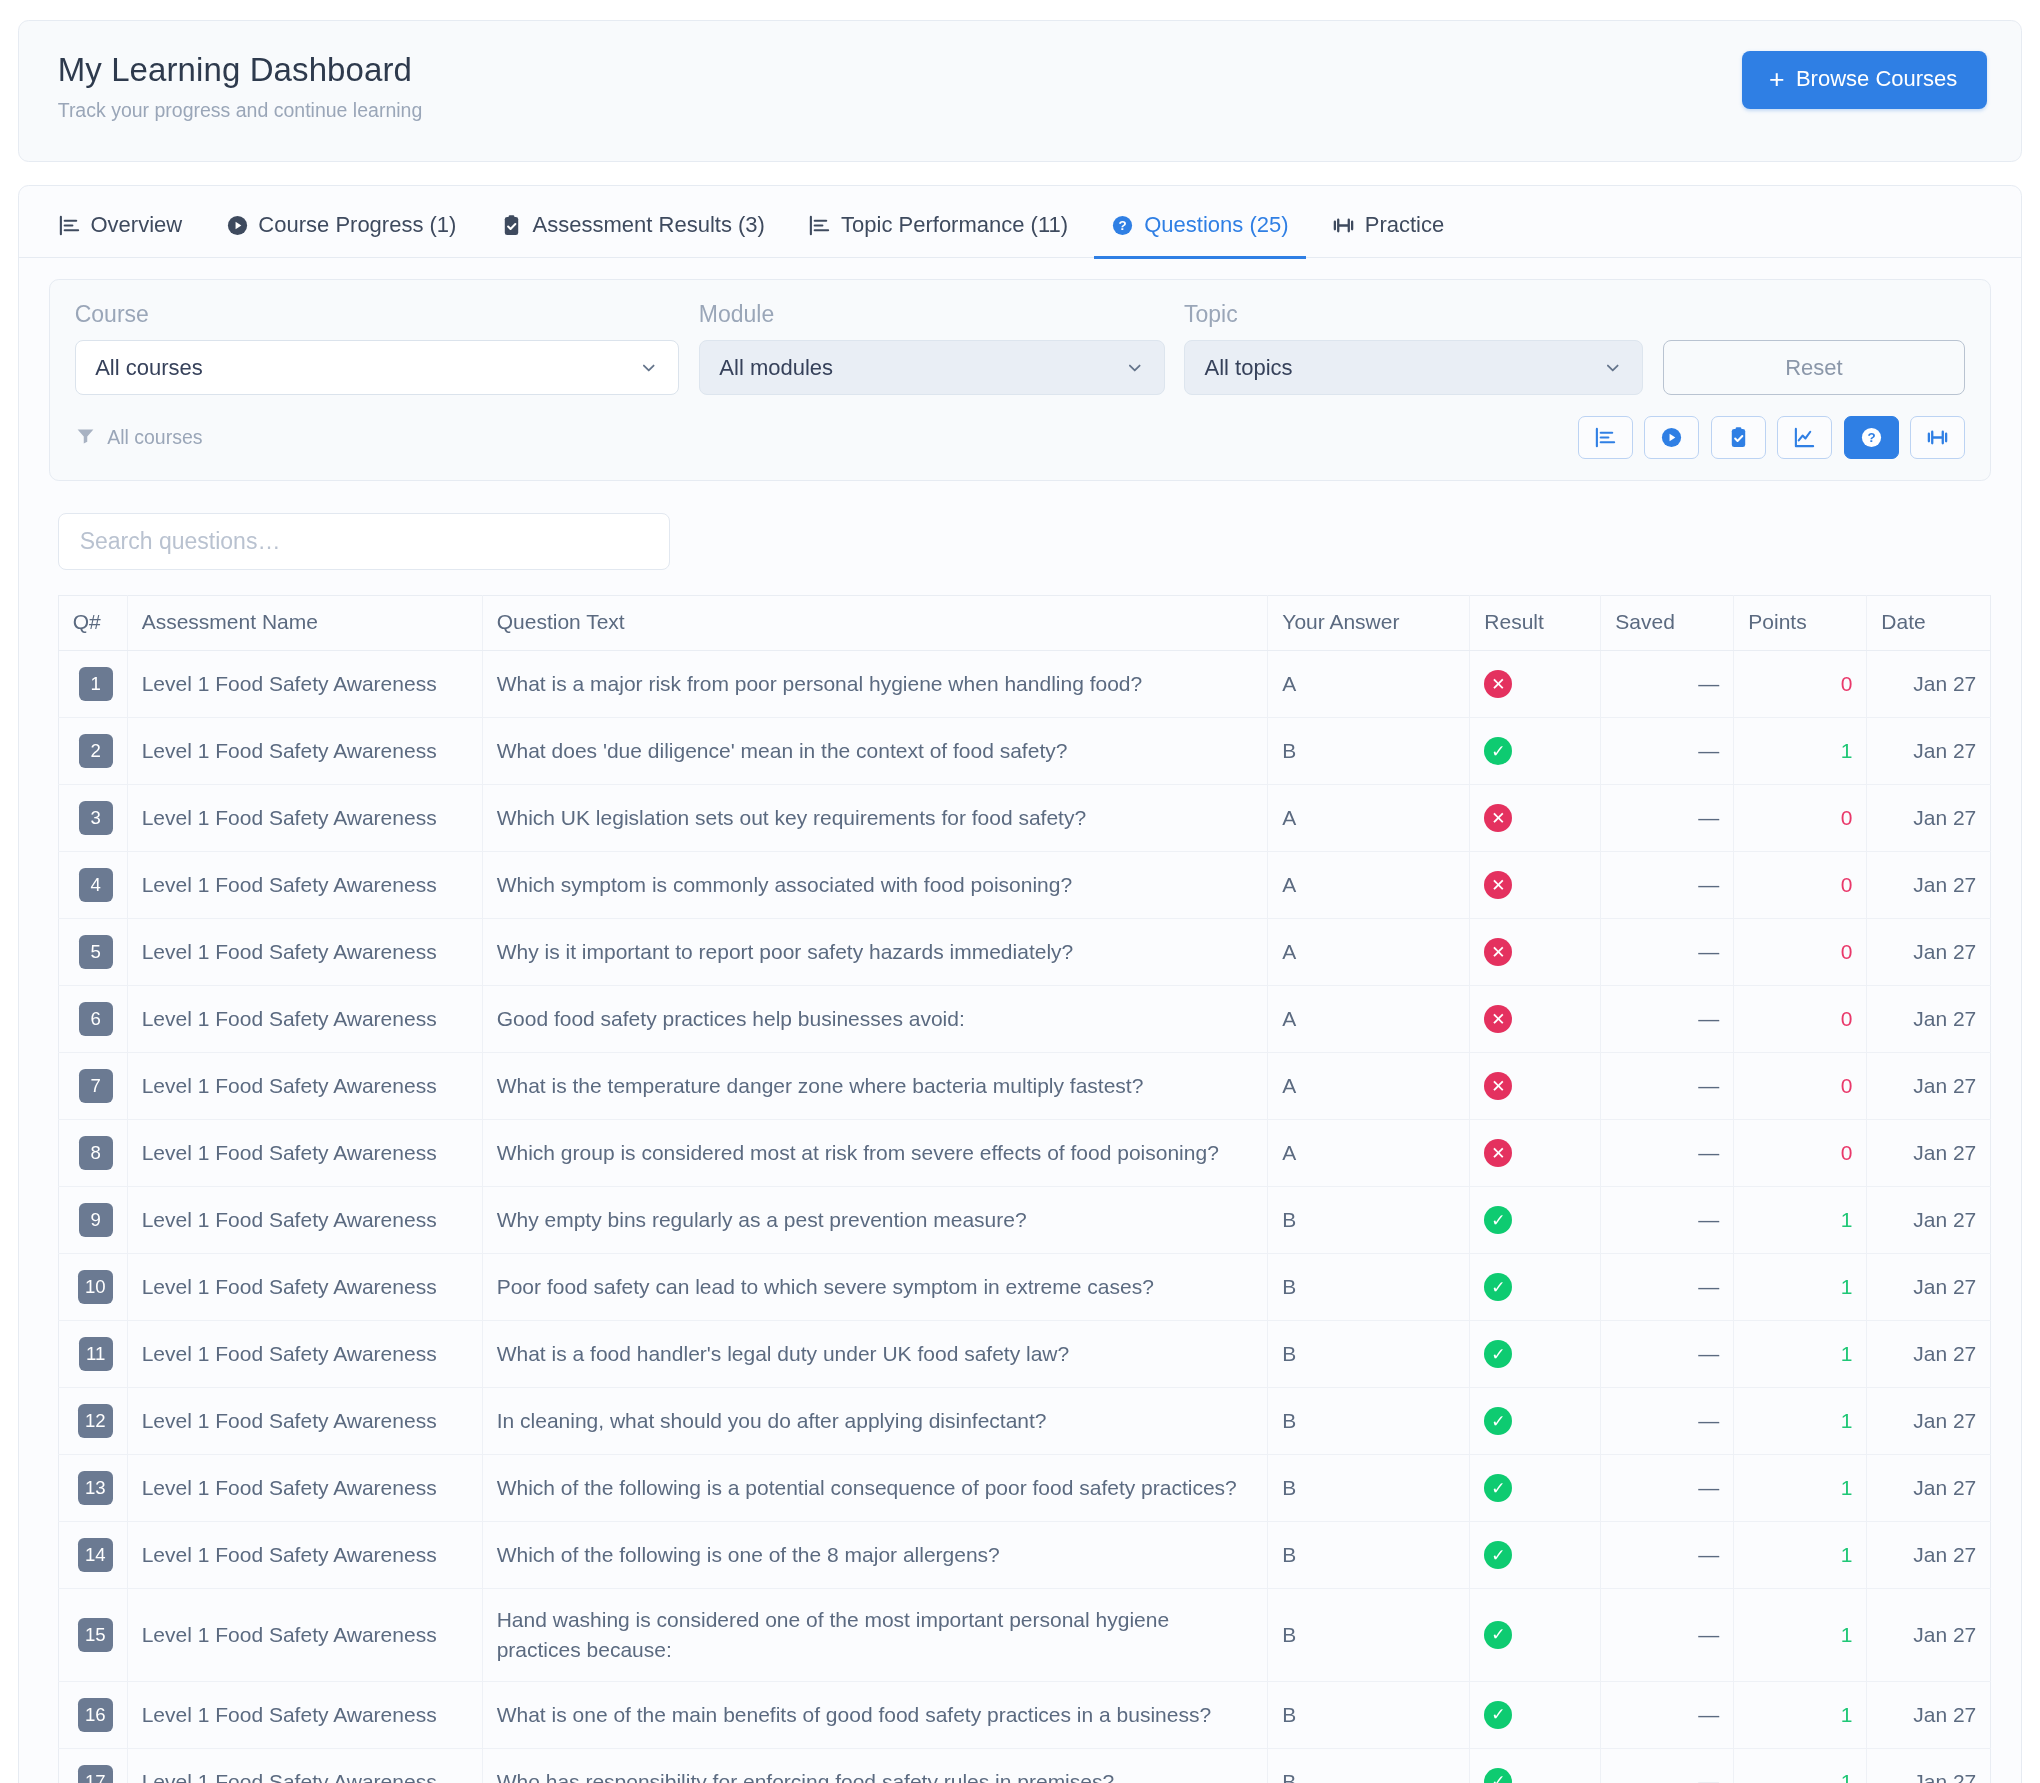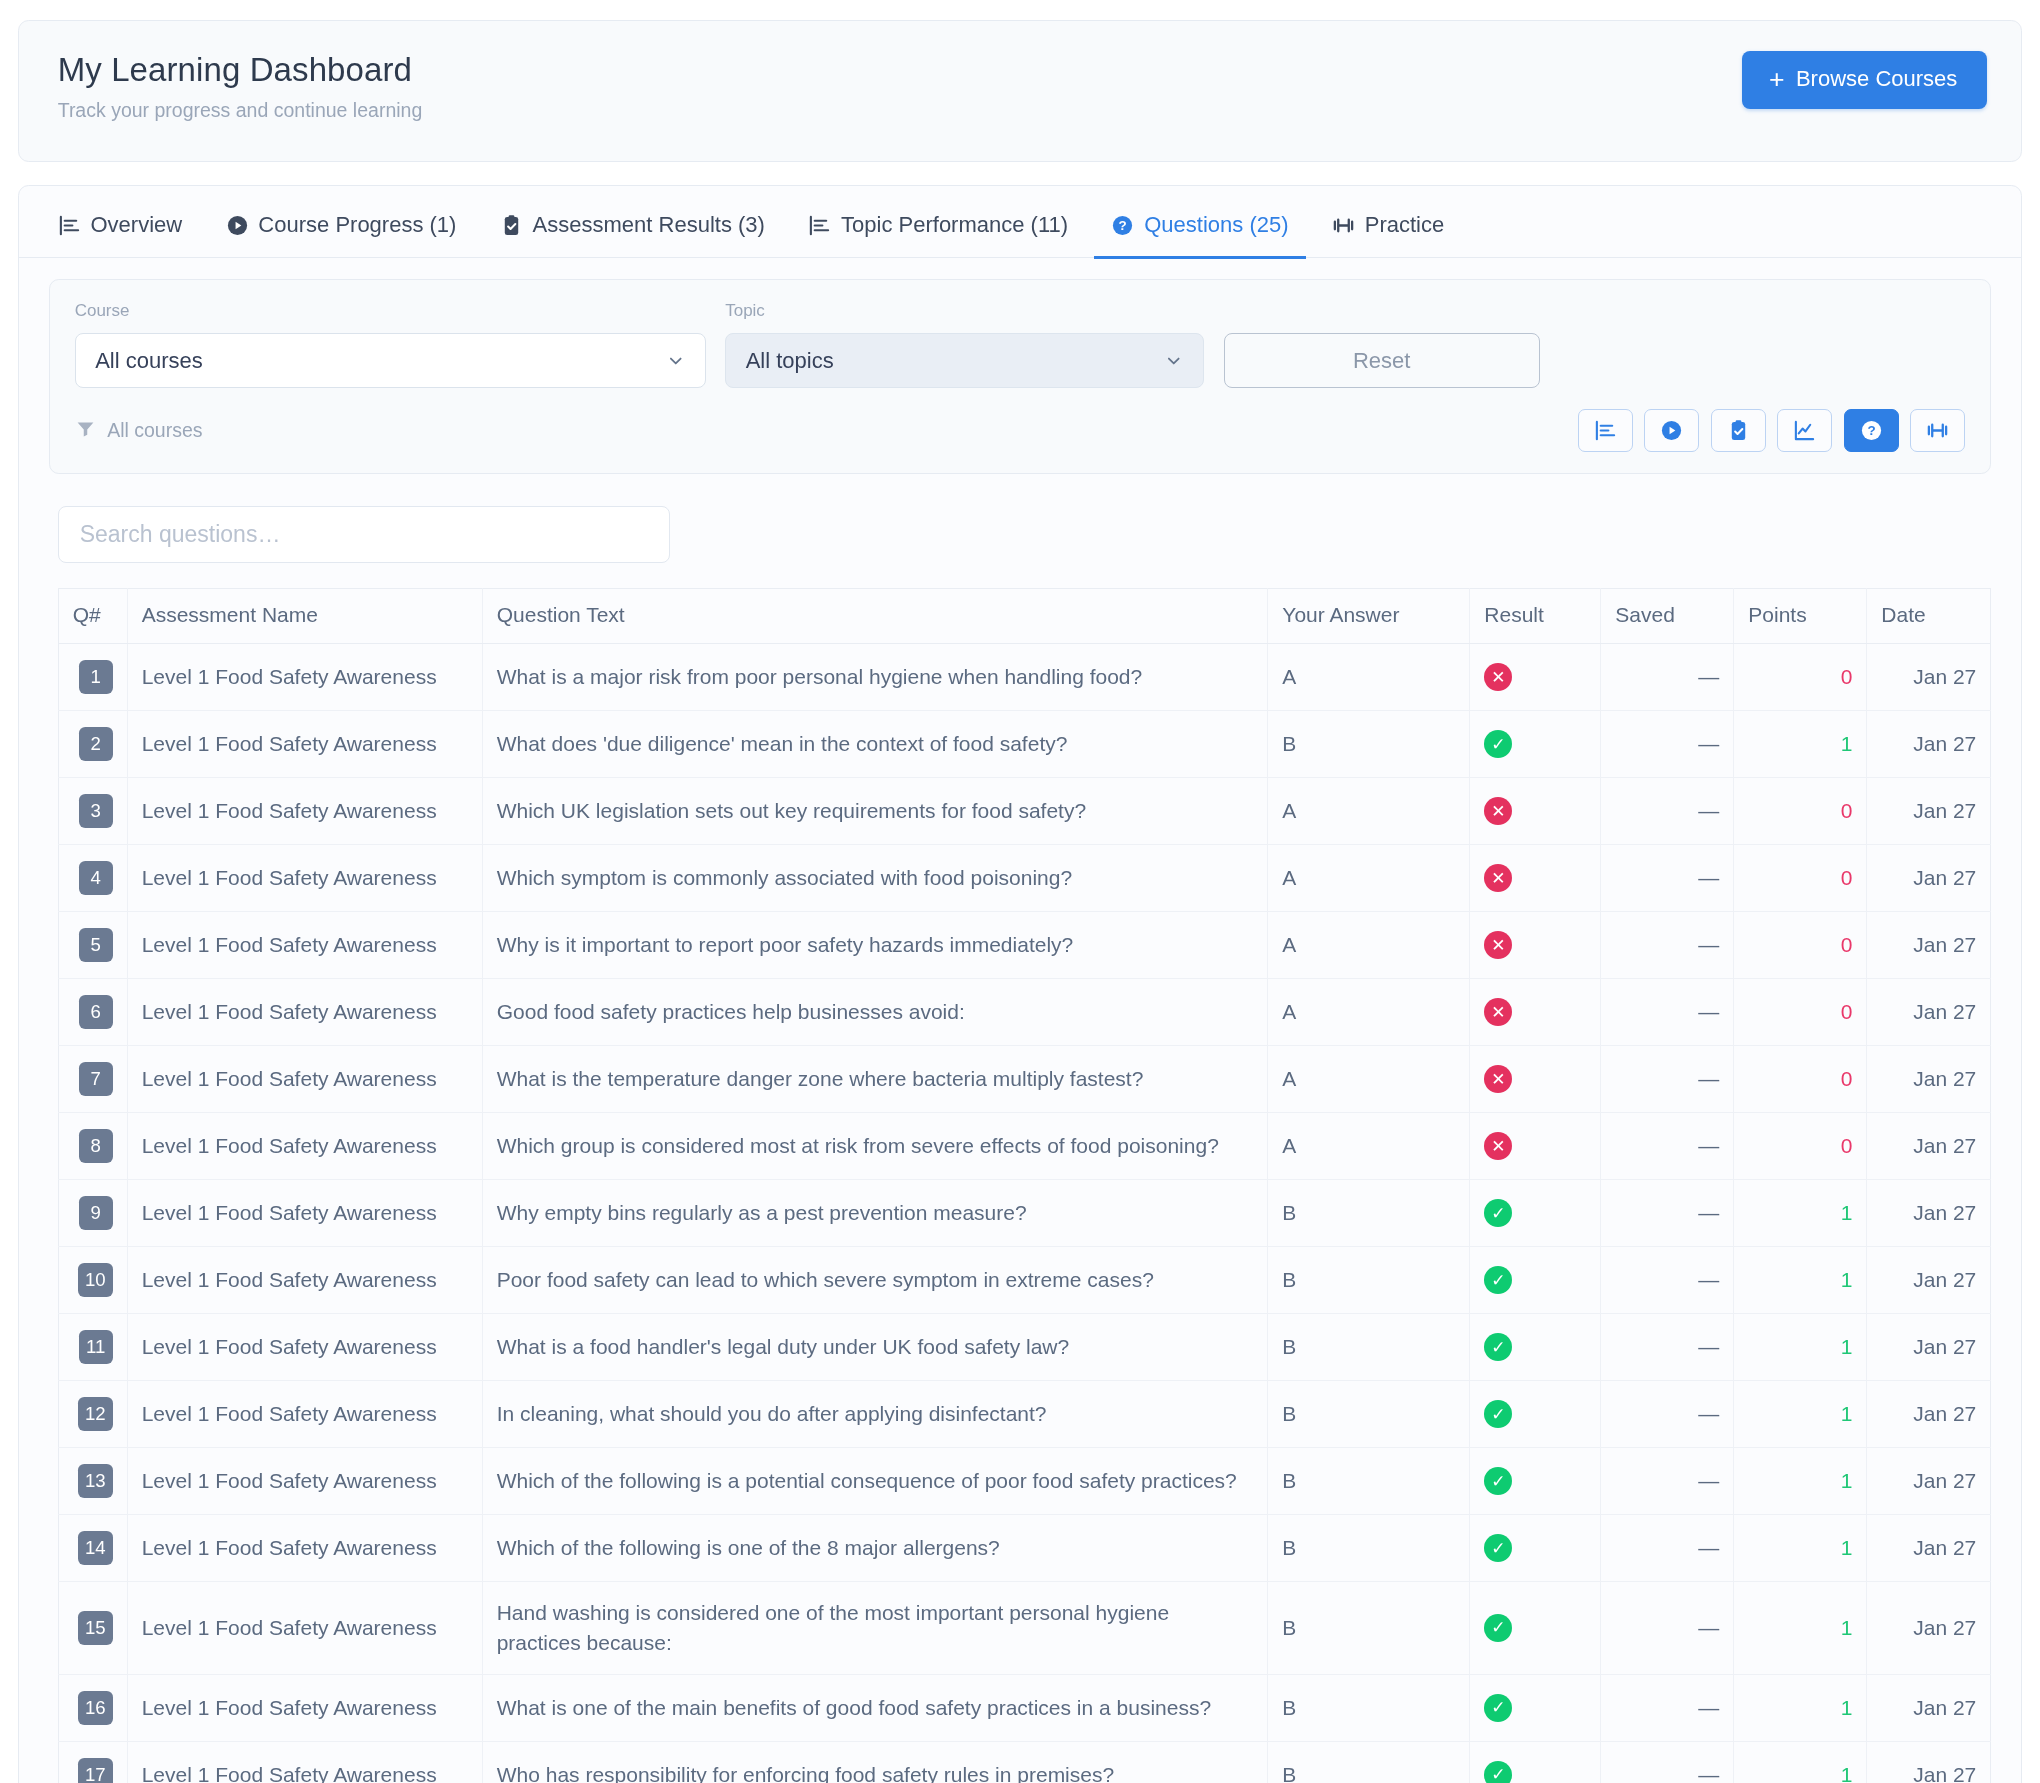--- a/index.html
+++ b/index.html
@@ -100,21 +100,21 @@
     border-radius: 9.8px;
     padding: 21px 25px 21px 25px;
   }
   .filter-row { display: flex; align-items: flex-end; gap: 19.5px; }
   .filter-group { display: flex; flex-direction: column; }
   .fg-course { width: 631px; }
   .fg-module { width: 486px; }
   .fg-topic  { width: 479px; }
   .fg-reset  { width: 316px; }
   .filter-label {
-    font-size: 17px;
+    font-size: 23px;
     color: #9aa6b8;
     margin-bottom: 12.4px;
     font-weight: 400;
   }
   .select {
     position: relative;
     height: 55px;
     border: 0.9px solid #dbe3ec;
     border-radius: 8px;
     background: #ffffff;
@@ -350,20 +350,31 @@
           <div class="select">
             <span>All courses</span>
             <span class="chev">
               <svg width="19.5" height="19.5" viewBox="0 0 24 24" fill="none" stroke="#64748b" stroke-width="2.2" stroke-linecap="round" stroke-linejoin="round">
                   <path d="M6 9l6 6 6-6"></path>
                 </svg>
             </span>
           </div>
         </div>
 
+        <div class="filter-group fg-module">
+          <div class="filter-label">Module</div>
+          <div class="select disabled">
+            <span>All modules</span>
+            <span class="chev">
+              <svg width="19.5" height="19.5" viewBox="0 0 24 24" fill="none" stroke="#64748b" stroke-width="2.2" stroke-linecap="round" stroke-linejoin="round">
+                  <path d="M6 9l6 6 6-6"></path>
+                </svg>
+            </span>
+          </div>
+        </div>
 
         <div class="filter-group fg-topic">
           <div class="filter-label">Topic</div>
           <div class="select disabled">
             <span>All topics</span>
             <span class="chev">
               <svg width="19.5" height="19.5" viewBox="0 0 24 24" fill="none" stroke="#64748b" stroke-width="2.2" stroke-linecap="round" stroke-linejoin="round">
                   <path d="M6 9l6 6 6-6"></path>
                 </svg>
             </span>

